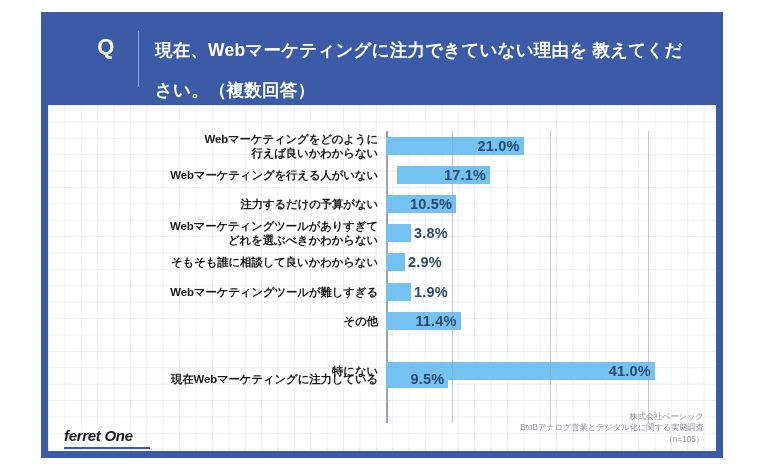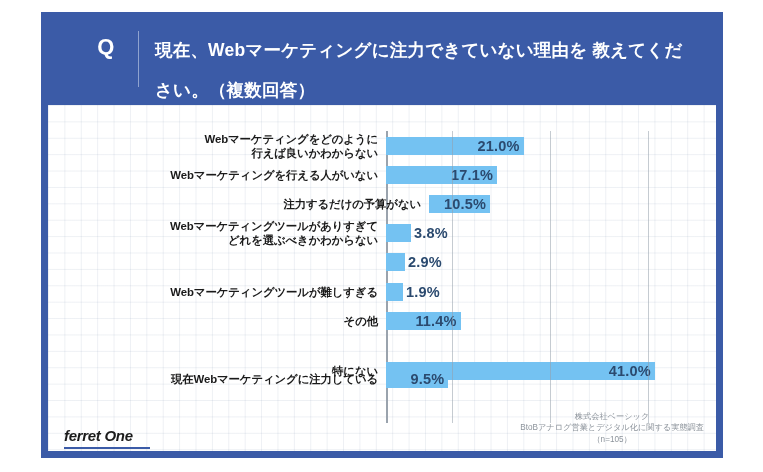--- a/index.html
+++ b/index.html
@@ -136,21 +136,21 @@
     position:absolute;
     top:26px;
     width:1px;height:292px;
     background:rgba(150,160,172,.55);
   }
 
   
   #source{
     position:absolute;
     right:12px;bottom:6px;
-    text-align:center;
+    text-align:right;
     font-size:8.2px;
     color:#8d949c;
     line-height:11.5px;
   }
   #logo{
     position:absolute;
     left:16px;bottom:7px;
     color:#1b1b1b;
     font-size:15px;
     font-weight:bold;
@@ -185,49 +185,50 @@
           <div class="row" style="top: 26px;">
             <div class="cat-label">Webマーケティングをどのように
 行えば良いかわからない</div>
             <div class="bar-wrap" style="width: 137.667px;">
               <div class="bar" style="width: 100%; background: rgb(116, 194, 242);"></div>
               <div class="val-label">21.0%</div>
             </div>
           </div>
           <div class="row" style="top: 55.2px;">
             <div class="cat-label">Webマーケティングを行える人がいない</div>
-            <div class="bar-wrap" style="width: 111px;">
+            <div class="bar-wrap" style="width: 93px; padding-left: 11px;">
               <div class="bar" style="width: 100%; background: rgb(116, 194, 242);"></div>
               <div class="val-label">17.1%</div>
             </div>
           </div>
-          <div class="row" style="top: 84.4px; margin-left: 43px;">
+          <div class="row" style="top: 84.4px;">
             <div class="cat-label">注力するだけの予算がない</div>
-            <div class="bar-wrap" style="width: 61px;">
+            <div class="bar-wrap" style="width: 70px;">
               <div class="bar" style="width: 100%; background: rgb(116, 194, 242);"></div>
               <div class="val-label">10.5%</div>
             </div>
           </div>
           <div class="row" style="top: 113.6px;">
             <div class="cat-label">Webマーケティングツールがありすぎて
 どれを選ぶべきかわからない</div>
             <div class="bar-wrap" style="width: 24.9111px;">
               <div class="bar" style="width: 100%; background: rgb(116, 194, 242);"></div>
               <div class="val-label outside">3.8%</div>
             </div>
           </div>
           <div class="row" style="top: 142.8px;">
+            <div class="cat-label">そもそも誰に相談して良いかわからない</div>
             <div class="bar-wrap" style="width: 19.0111px;">
               <div class="bar" style="width: 100%; background: rgb(116, 194, 242);"></div>
               <div class="val-label outside">2.9%</div>
             </div>
           </div>
           <div class="row" style="top: 172px;">
             <div class="cat-label">Webマーケティングツールが難しすぎる</div>
-            <div class="bar-wrap" style="width: 17px;">
+            <div class="bar-wrap" style="width: 25px;">
               <div class="bar" style="width: 100%; background: rgb(116, 194, 242);"></div>
               <div class="val-label outside">1.9%</div>
             </div>
           </div>
           <div class="row" style="top: 201.2px;">
             <div class="cat-label">その他</div>
             <div class="bar-wrap" style="width: 74.7333px; text-align: center;">
               <div class="bar" style="width: 100%; background: rgb(116, 194, 242);"></div>
               <div class="val-label">11.4%</div>
             </div>

